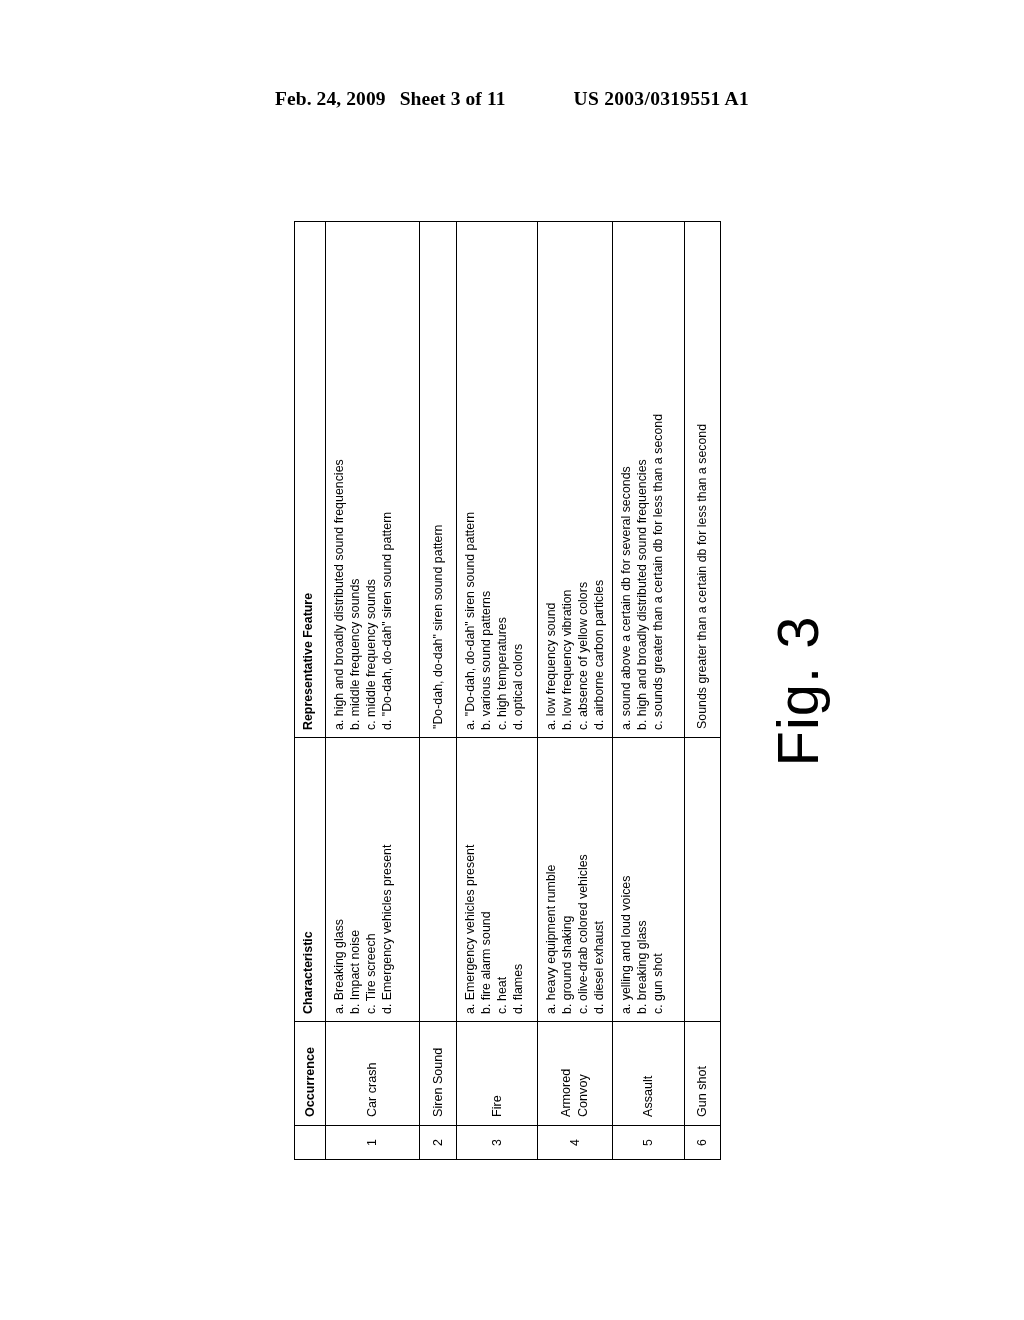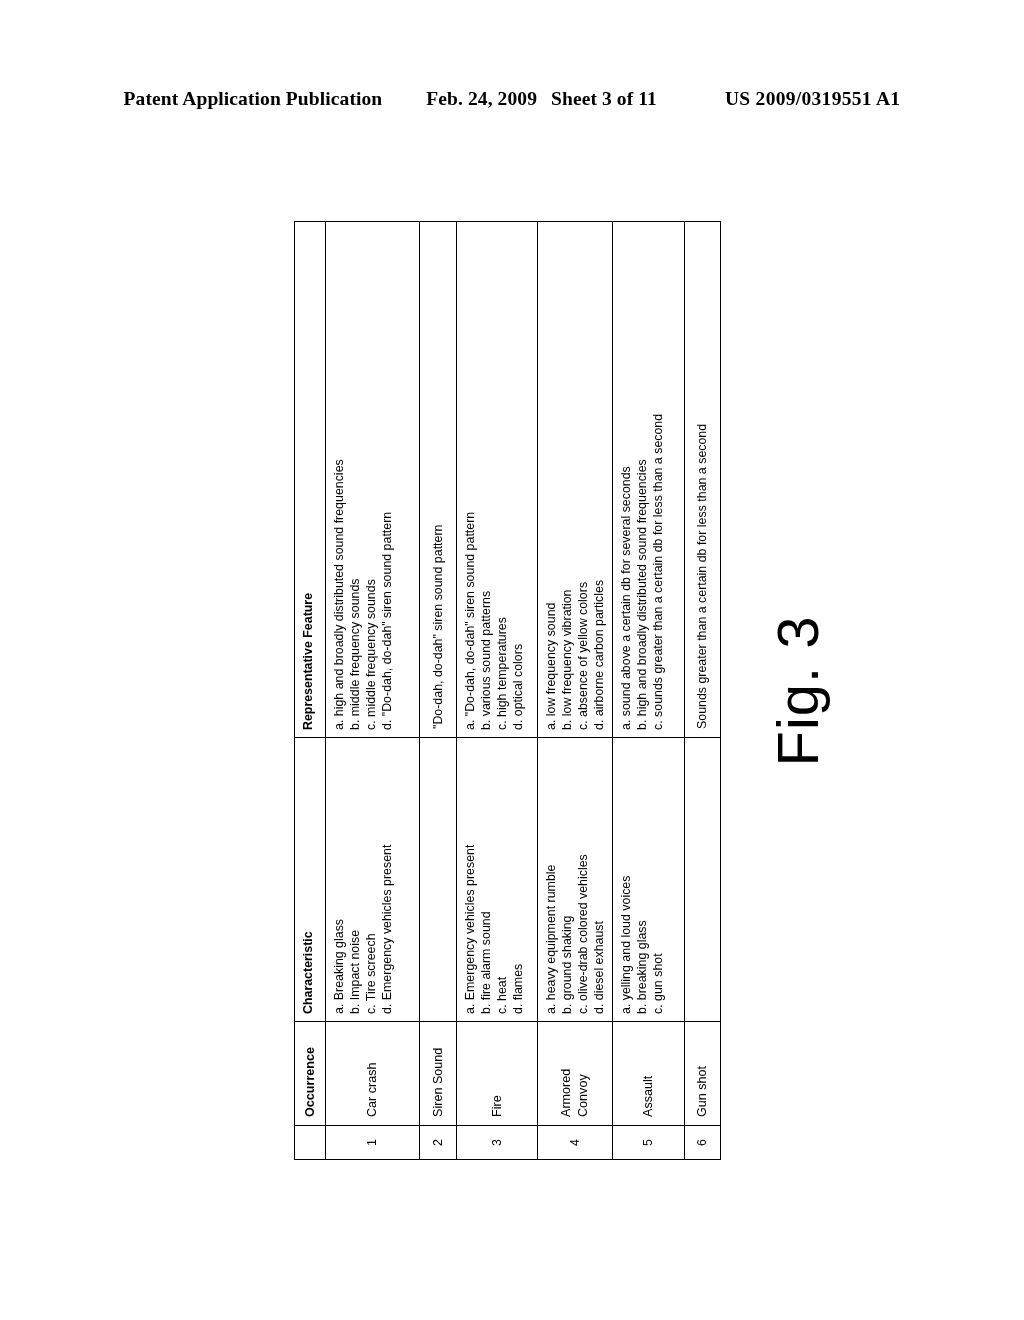--- a/index.html
+++ b/index.html
@@ -133,24 +133,23 @@
     font-family: "Liberation Sans", sans-serif;
     font-size: 58px;
     letter-spacing: 1px;
     color: #000;
   }
 </style>
 </head>
 <body>
 
 <div class="patent-header">
-  <span class="ph-pub">Patent Application Publication</span>
   <span class="ph-date">Feb. 24, 2009</span>
   <span class="ph-sheet">Sheet 3 of 11</span>
-  <span class="ph-num">US 2009/0319551 A1</span>
+  <span class="ph-num">US 2003/0319551 A1</span>
 </div>
 
 <div id="figure-stage">
 
   <table class="fig-table">
     <colgroup>
       <col class="c-num">
         <col class="c-occ">
         <col class="c-char">
         <col class="c-feat">

